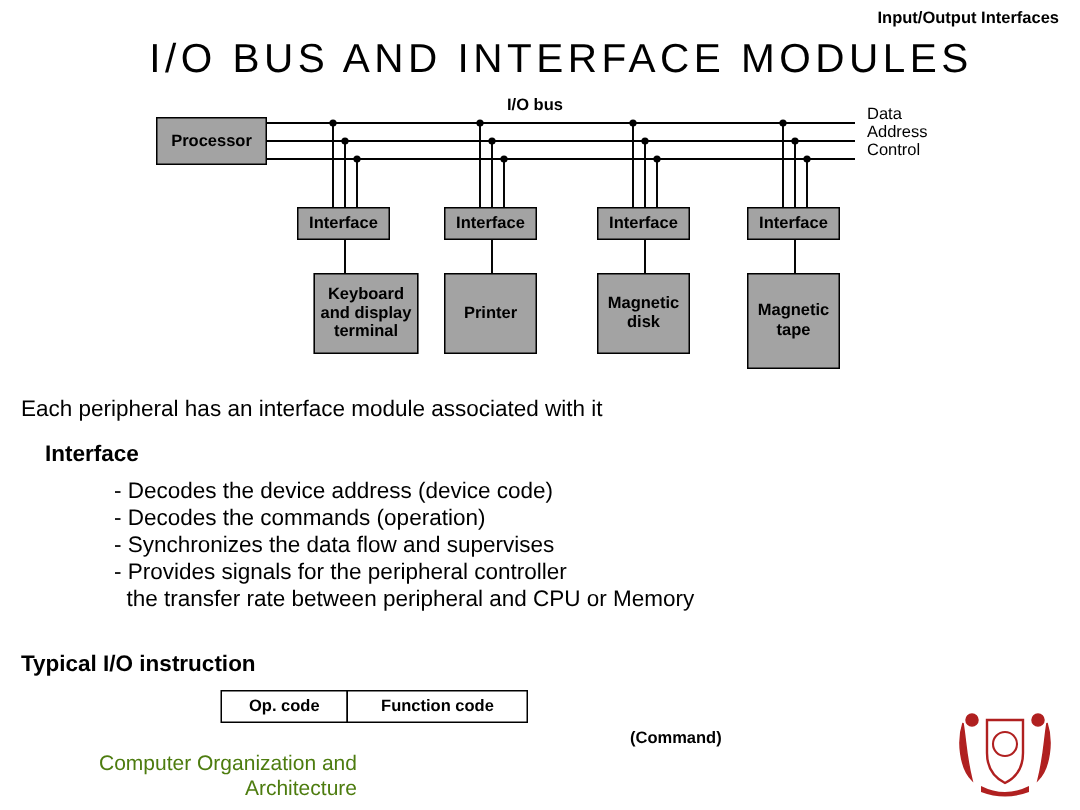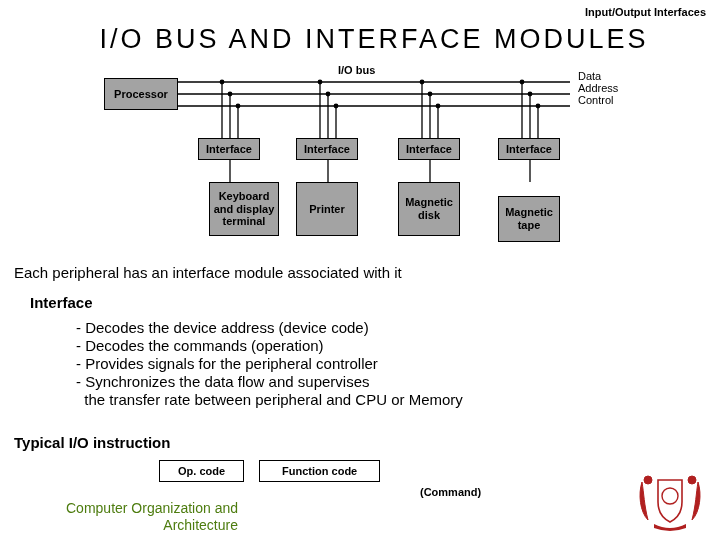--- a/index.html
+++ b/index.html
@@ -30,23 +30,22 @@
     font-size: 11px; font-weight: bold; text-align: center;
     display: flex; align-items: center; justify-content: center;
     background: #a3a3a3; line-height: 1.15;
   }
   .dlabel { position: absolute; font-size: 11px; font-weight: bold; }
   .body-text { position: absolute; font-size: 15px; }
   .body-text .hdr { font-weight: bold; margin-bottom: 8px; }
   .body-text ul { list-style: none; padding-left: 46px; }
   .body-text li { margin-bottom: 1px; }
   .instr {
-    position: absolute; left: 160px; top: 460px;
+    position: absolute; left: 148px; top: 460px;
     display: flex;
-    gap: 16px;
   }
   .instr > div {
     border: 1px solid #000; font-size: 11px; font-weight: bold;
     padding: 4px 18px; text-align: center;
     margin-left: -1px;
   }
   .cmd { position: absolute; left: 420px; top: 486px; font-size: 11px; font-weight: bold; }
   .footer {
     position: absolute; left: 38px; bottom: 6px;
     font-size: 14px; color: #4d7c0f; text-align: right; width: 200px;
@@ -119,32 +118,32 @@
   <div class="dbox" style="left:104px; top:14px; width:74px; height:32px;">Processor</div>
 
   <div class="dbox" style="left:198px; top:74px; width:62px; height:22px;">Interface</div>
   <div class="dbox" style="left:296px; top:74px; width:62px; height:22px;">Interface</div>
   <div class="dbox" style="left:398px; top:74px; width:62px; height:22px;">Interface</div>
   <div class="dbox" style="left:498px; top:74px; width:62px; height:22px;">Interface</div>
 
   <div class="dbox" style="left:209px; top:118px; width:70px; height:54px;">Keyboard and display terminal</div>
   <div class="dbox" style="left:296px; top:118px; width:62px; height:54px;">Printer</div>
   <div class="dbox" style="left:398px; top:118px; width:62px; height:54px;">Magnetic disk</div>
-  <div class="dbox" style="left:498px; top:132px; width:62px; height:46px;">Magnetic tape</div>
+  <div class="dbox" style="left:498px; top:118px; width:62px; height:64px;">Magnetic tape</div>
 </div>
 
 <div class="body-text" style="left:14px; top:264px; font-weight:normal;">Each peripheral has an interface module associated with it</div>
 
 <div class="body-text" style="left:30px; top:294px;">
   <div class="hdr">Interface</div>
   <ul>
     <li>- Decodes the device address (device code)</li>
     <li>- Decodes the commands (operation)</li>
+    <li>- Synchronizes the data flow and supervises</li>
     <li>- Provides signals for the peripheral controller</li>
-    <li>- Synchronizes the data flow and supervises</li>
     <li>&nbsp;&nbsp;the transfer rate between peripheral and CPU or Memory</li>
   </ul>
 </div>
 
 <div class="body-text" style="left:14px; top:434px; font-weight:bold;">Typical I/O instruction</div>
 
 <div class="instr">
   <div>Op. code</div>
   <div style="padding:4px 22px;">Function code</div>
 </div>

